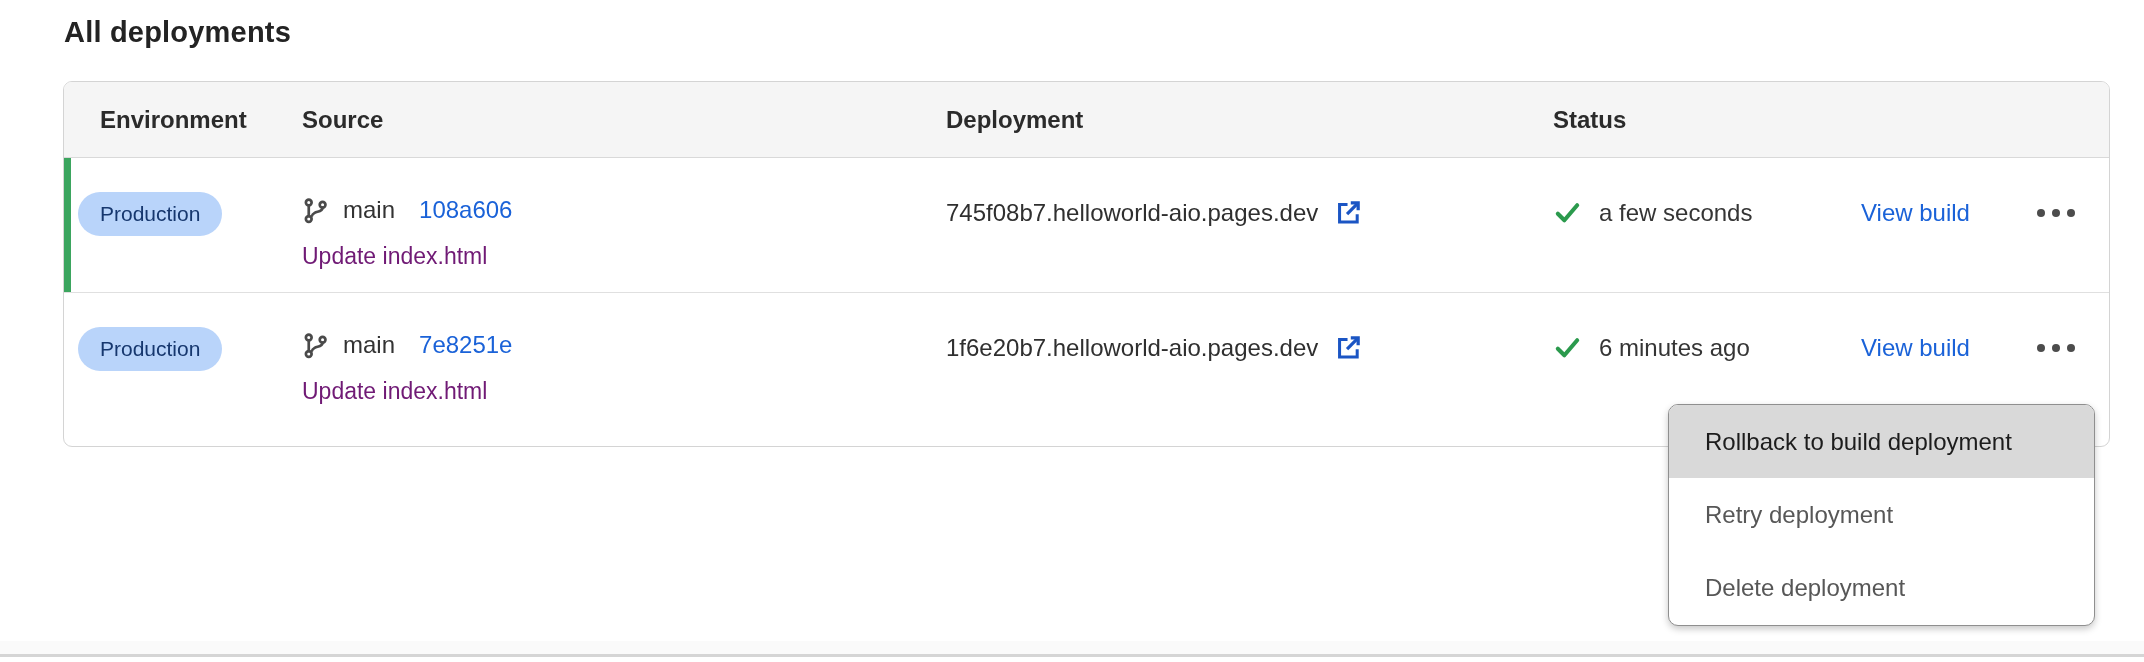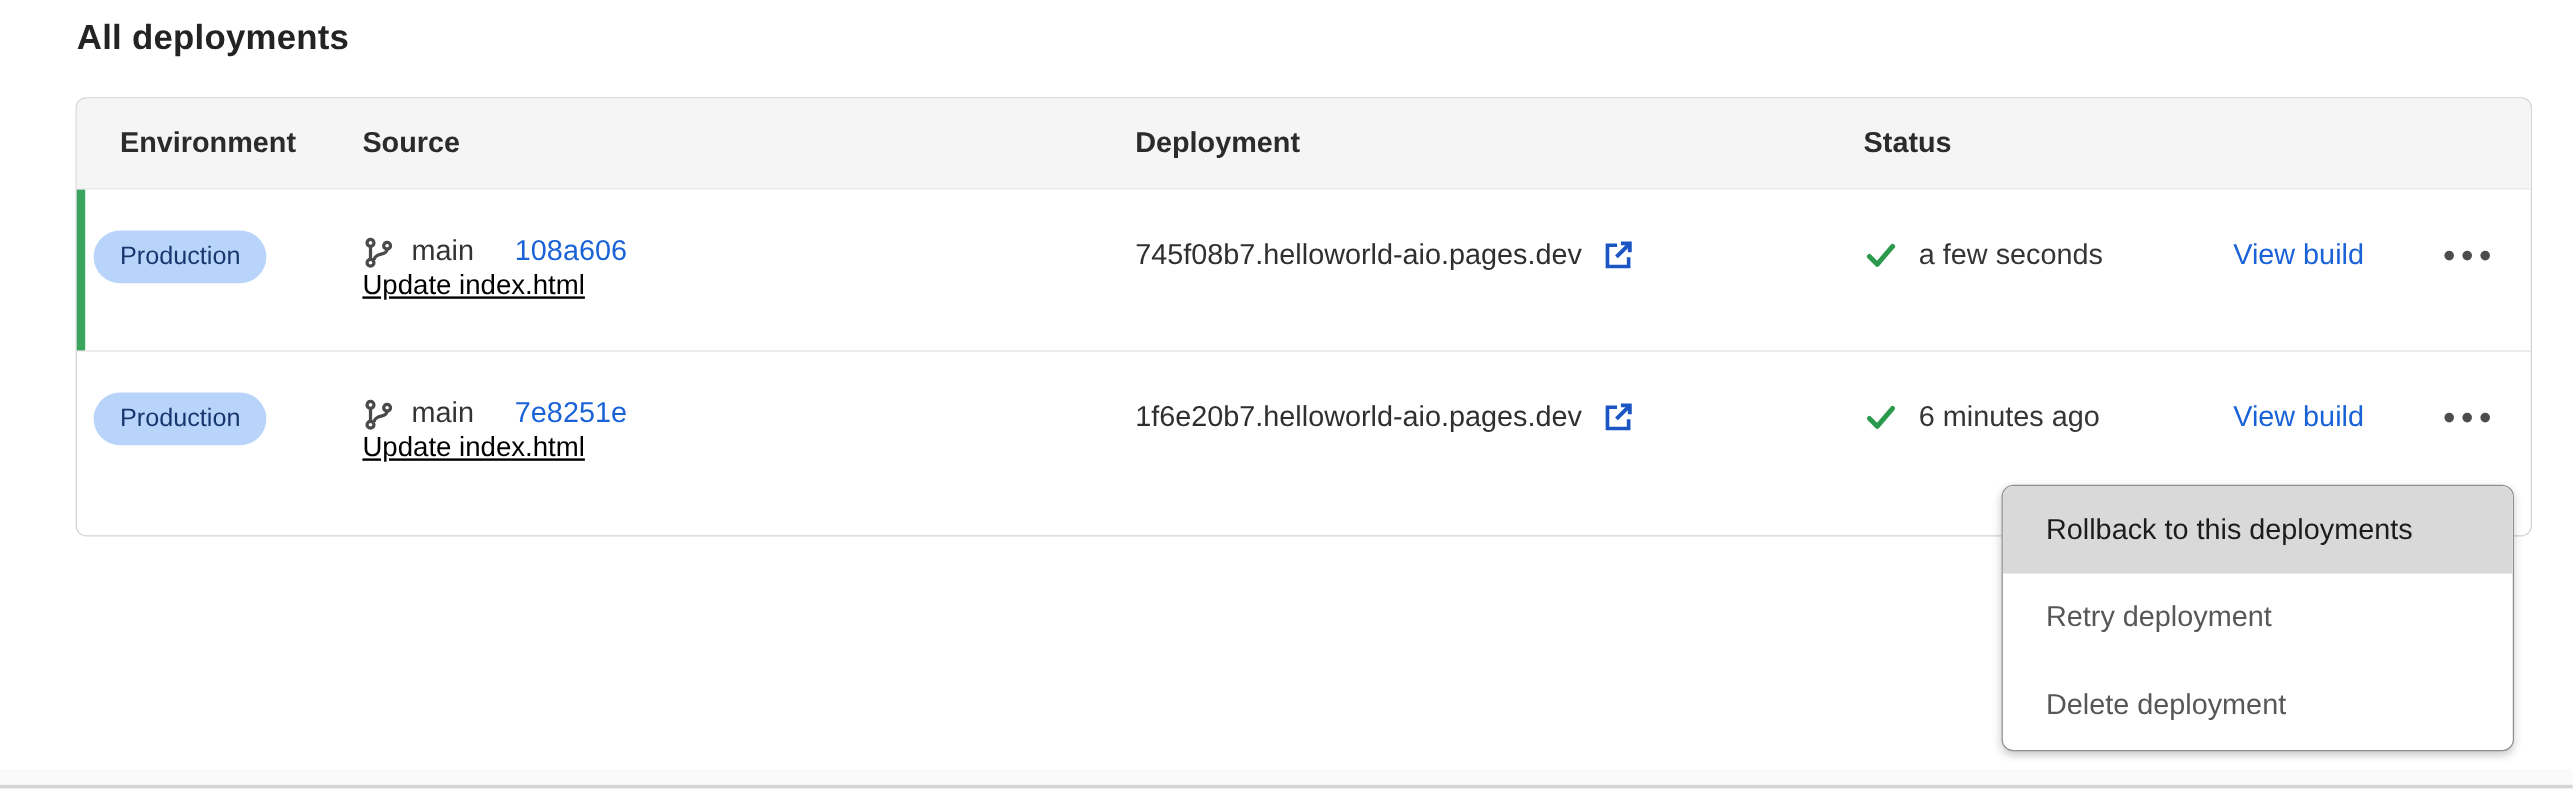--- a/index.html
+++ b/index.html
@@ -61,22 +61,22 @@
     background: #b9d4fa; color: #16376e;
     font-size: 21px; line-height: 1;
     padding: 11px 22px 12px 22px;
     border-radius: 22px;
     margin-top: -4px;
   }
 
   .source-line1 { display: flex; align-items: center; }
   .branch-icon { width: 27px; height: 27px; flex: none; }
   .branch-name { font-size: 24px; font-weight: 400; color: #333333; margin-left: 14px; }
-  .commit-link { font-size: 24px; color: #1a62d8; margin-left: 34px; text-decoration: none; cursor: pointer; }
-  .commit-msg { margin-top: 0; font-size: 23px; color: #000000; text-decoration: underline; }
+  .commit-link { font-size: 24px; color: #1a62d8; margin-left: 24px; text-decoration: none; cursor: pointer; }
+  .commit-msg { margin-top: 19px; font-size: 23px; color: #701a75; }
 
   .cell-deploy { display: flex; align-items: center; margin-top: 2px; }
   .deploy-url { font-size: 24px; color: #2f2f2f; text-decoration: none; cursor: pointer; }
   .external-icon { width: 29px; height: 29px; margin-left: 16px; flex: none; cursor: pointer; }
 
   .cell-status { display: flex; align-items: center; margin-top: 2px; }
   .status-group { display: flex; align-items: center; width: 308px; flex: none; }
   .check-icon { width: 29px; height: 29px; flex: none; }
   .status-time { font-size: 24px; color: #353535; margin-left: 17px; }
   .view-build { font-size: 24px; color: #1a62d8; text-decoration: none; cursor: pointer; }
@@ -228,21 +228,21 @@
           <span class="dot"></span>
           <span class="dot"></span>
           <span class="dot"></span>
         </button>
       </div>
     </div>
 
   </div>
 
   <div class="context-menu">
-    <div class="menu-item highlighted">Rollback to this deployments</div>
+    <div class="menu-item highlighted">Rollback to build deployment</div>
     <div class="menu-item">Retry deployment</div>
     <div class="menu-item">Delete deployment</div>
   </div>
 
   <div class="footer-band"></div>
   <div class="footer-line"></div>
 
 </div>
 
 </body></html>

